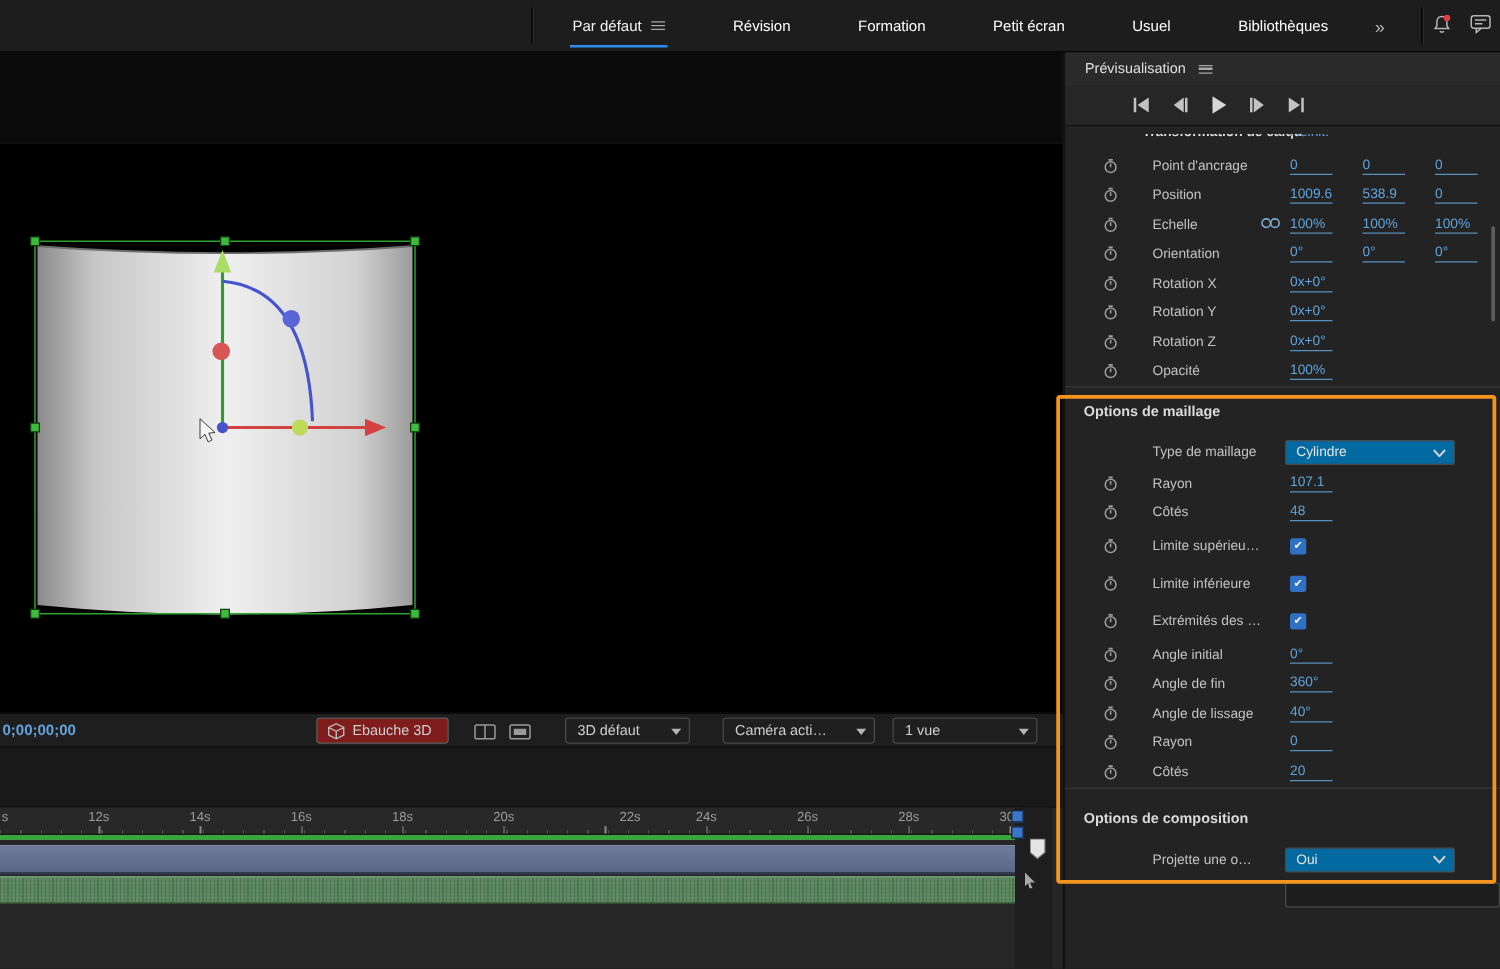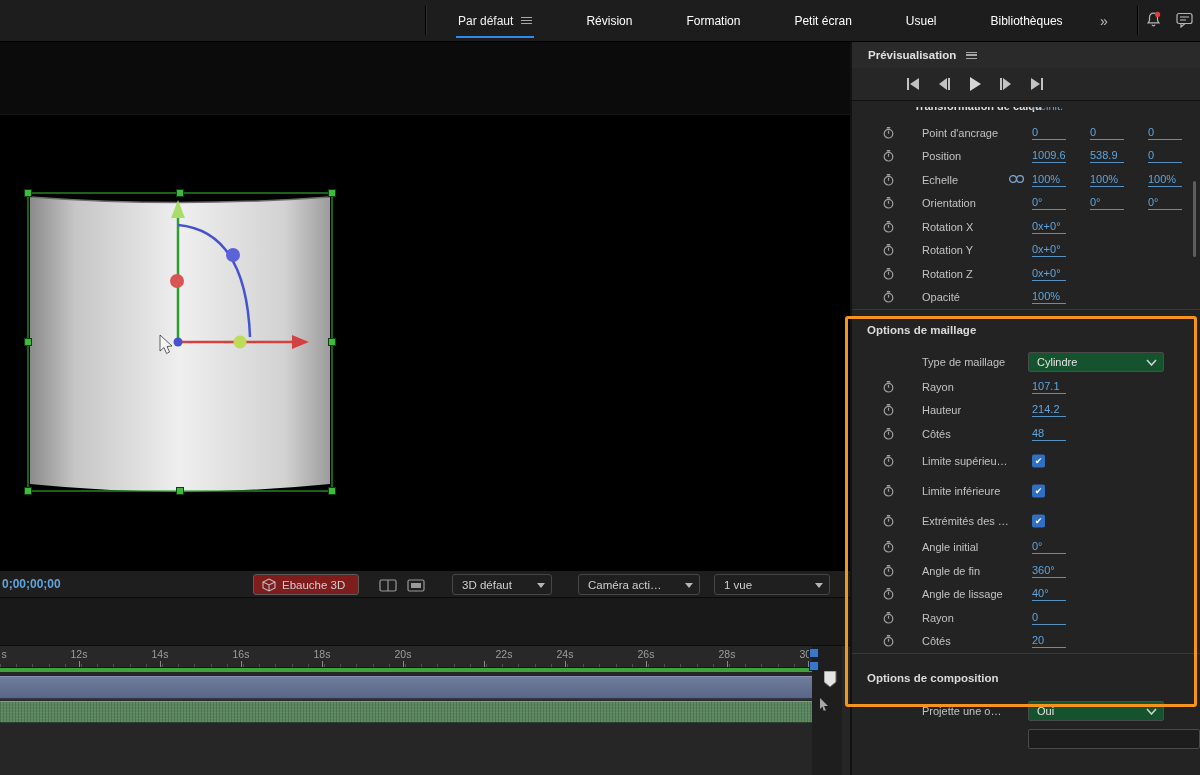--- a/index.html
+++ b/index.html
@@ -40,41 +40,41 @@
   .workbar{position:absolute;left:0;top:22px;width:812px;height:4px;background:#3da43d}
   .layer1{position:absolute;left:0;top:30px;width:812px;height:24px;background:linear-gradient(#707c9c,#5a6686);border-top:1px solid #8691ad;border-bottom:2px solid #2e3447}
   .layer2{position:absolute;left:0;top:55px;width:812px;height:22px;background:repeating-linear-gradient(90deg,rgba(0,0,0,.16) 0 1px,transparent 1px 3px),repeating-linear-gradient(0deg,rgba(255,255,255,.05) 0 1px,transparent 1px 3px),#5b875e;border-top:1px solid #79a57c;border-bottom:1px solid #2c402d}
   .tl-gutter{position:absolute;left:812px;top:0;width:30px;height:130px;background:#1e1e1e}
   .bluesq{position:absolute;left:-3px;width:10px;height:10px;background:#3a76c9;border:1px solid #123}
   .tl-marker{position:absolute;left:12px;top:25px}
   .tl-bicon{position:absolute;left:6px;top:51px}
 
   
   .right-panel{width:358px;background:#232323;display:flex;flex-direction:column;position:relative}
-  .pv-header{height:26px;background:#2a2a2a;display:flex;align-items:center;gap:10px;padding-left:16px;color:#e0e0e0;font-weight:bold;font-size:11.5px}
+  .pv-header{height:26px;background:#2a2a2a;display:flex;align-items:center;gap:10px;padding-left:16px;color:#e0e0e0;font-weight:normal;font-size:11.5px}
   .transport{height:32px;background:#262626;display:flex;align-items:center;gap:9px;padding-left:50px}
   .tbtn{width:22px;height:18px;display:flex;align-items:center;justify-content:center;border-radius:2px}
   .psep{height:7px;background:#232323;border-top:1px solid #101010}
   .props{flex:1;position:relative;overflow:hidden}
   .clip-row{height:14px;overflow:hidden;position:relative}
   .clip-inner{margin-top:-7px;position:relative;height:20px}
   .clip-inner .glabel{position:absolute;left:62px;color:#dedede;font-weight:bold}
   .clip-inner .reset{position:absolute;left:180px;color:#61a3da}
   .prow{height:23.5px;position:relative}
   .prow.tall{height:30px}
   .prow.ddrow{height:26px}
   .sw{position:absolute;left:30px;top:50%;transform:translateY(-50%);width:13px;height:13px}
   .plabel{position:absolute;left:70px;top:50%;transform:translateY(-50%);color:#c2c2c2;white-space:nowrap}
   .val{position:absolute;top:50%;transform:translateY(-50%);color:#61a3da;border-bottom:1px solid rgba(97,163,218,.85);min-width:34px;padding-bottom:1px;white-space:nowrap}
   .v1{left:180px}.v2{left:238px}.v3{left:296px}
   .linkicon{position:absolute;left:156px;top:50%;transform:translateY(-50%)}
   .checkbox{position:absolute;left:180px;top:50%;transform:translateY(-50%);width:13px;height:13px;background:#2f6fc4;border-radius:2px;color:#fff;font-size:9px;line-height:13px;text-align:center}
   .psec{height:40px;padding:14px 0 0 15px;color:#dadada;font-weight:bold;border-top:1px solid #383838;font-size:11.5px}
   .psec.comp{height:44px;padding-top:18px}
-  .ddbox{position:absolute;left:176px;top:50%;transform:translateY(-50%);width:136px;height:20px;background:#14532d;border:1px solid #4a4a4a;border-radius:2px;color:#e4e4e4;display:flex;align-items:center;padding-left:8px}
+  .ddbox{position:absolute;left:176px;top:50%;transform:translateY(-50%);width:136px;height:20px;background:#0369a1;border:1px solid #4a4a4a;border-radius:2px;color:#e4e4e4;display:flex;align-items:center;padding-left:8px}
   .ddbox svg{position:absolute;right:6px}
   .partial{height:30px;padding-top:4px;position:relative}
   .partial .ddbox2{margin-left:176px;width:172px;height:20px;background:#1d1d1d;border:1px solid #4a4a4a;border-radius:2px}
   .vscroll{position:absolute;right:4px;top:74px;width:3px;height:76px;background:#5d5d5d;border-radius:2px}
 
   
   .highlight-box{position:absolute;left:845px;top:316px;width:352px;height:391px;border:3px solid #f5941e;border-radius:3px;z-index:50;pointer-events:none}
 </style>
 </head>
 <body>
@@ -393,29 +393,20 @@
             </svg></span>
         <span class="plabel">Rayon</span>
         <span class="val v1">107.1</span>
       </div>
       <div class="prow">
         <span class="sw"><svg width="13" height="13" viewBox="0 0 13 13">
               <circle cx="6.5" cy="7.2" r="4.3" fill="none" stroke="#9f9f9f" stroke-width="1.2"></circle>
               <line x1="6.5" y1="7.2" x2="6.5" y2="4.2" stroke="#9f9f9f" stroke-width="1.2"></line>
               <line x1="4.8" y1="1.3" x2="8.2" y2="1.3" stroke="#9f9f9f" stroke-width="1.4"></line>
             </svg></span>
-        <span class="plabel">Hauteur</span>
-        <span class="val v1">214.2</span>
-      </div>
-      <div class="prow">
-        <span class="sw"><svg width="13" height="13" viewBox="0 0 13 13">
-              <circle cx="6.5" cy="7.2" r="4.3" fill="none" stroke="#9f9f9f" stroke-width="1.2"></circle>
-              <line x1="6.5" y1="7.2" x2="6.5" y2="4.2" stroke="#9f9f9f" stroke-width="1.2"></line>
-              <line x1="4.8" y1="1.3" x2="8.2" y2="1.3" stroke="#9f9f9f" stroke-width="1.4"></line>
-            </svg></span>
         <span class="plabel">Côtés</span>
         <span class="val v1">48</span>
       </div>
 
       <div class="prow tall">
         <span class="sw"><svg width="13" height="13" viewBox="0 0 13 13">
               <circle cx="6.5" cy="7.2" r="4.3" fill="none" stroke="#9f9f9f" stroke-width="1.2"></circle>
               <line x1="6.5" y1="7.2" x2="6.5" y2="4.2" stroke="#9f9f9f" stroke-width="1.2"></line>
               <line x1="4.8" y1="1.3" x2="8.2" y2="1.3" stroke="#9f9f9f" stroke-width="1.4"></line>
             </svg></span>

